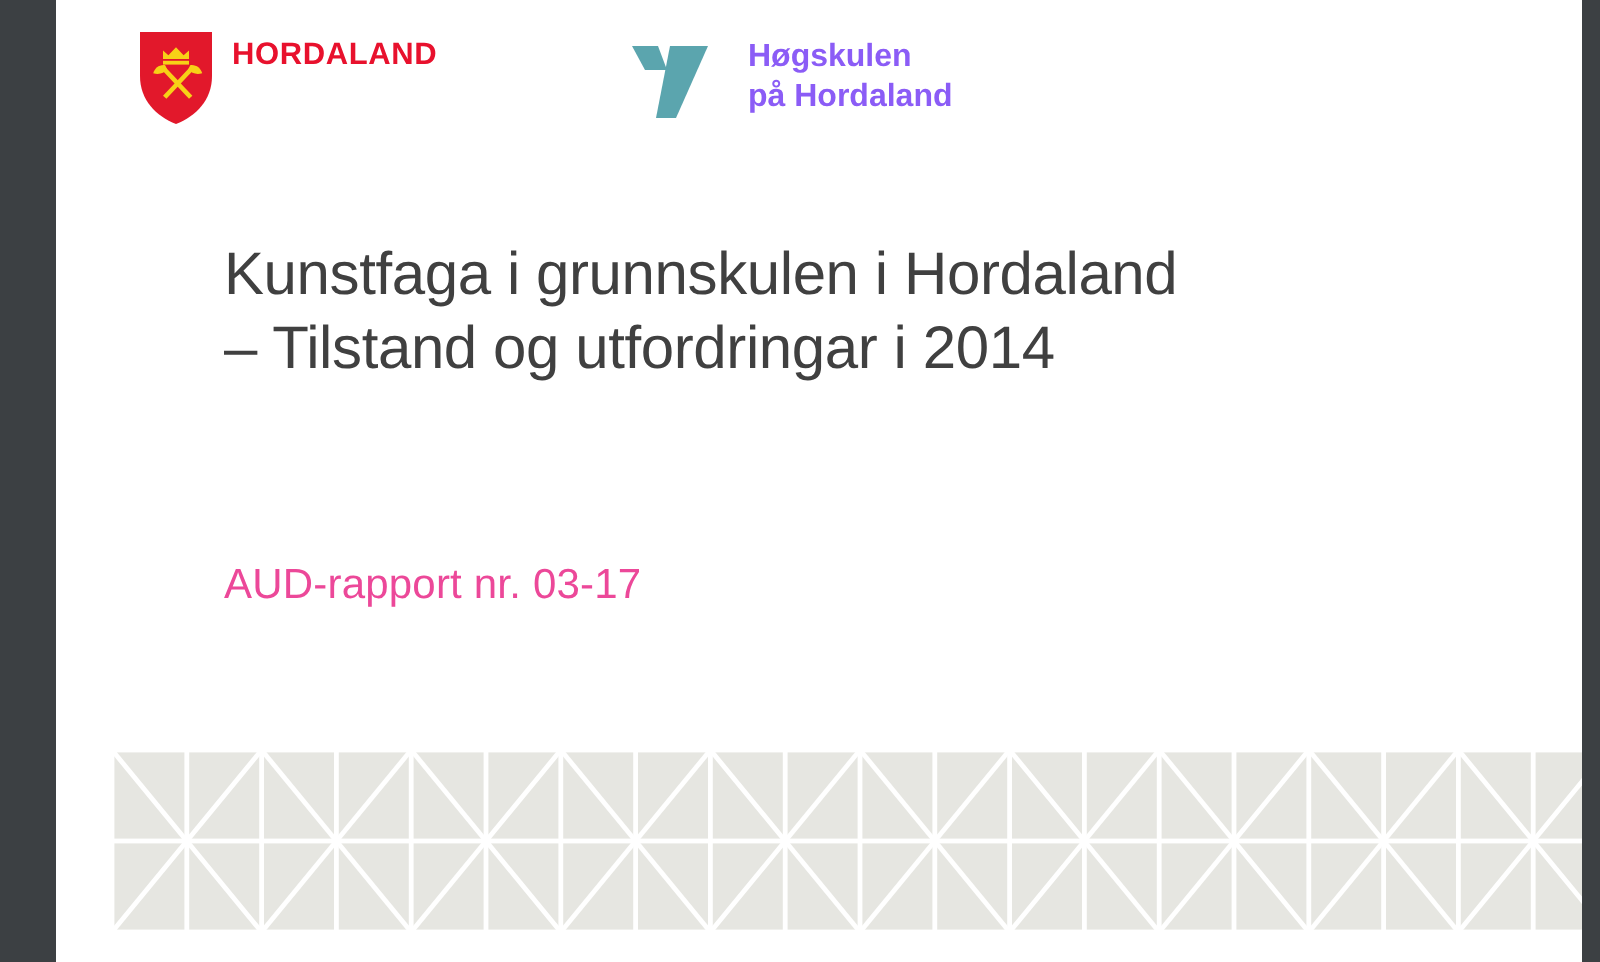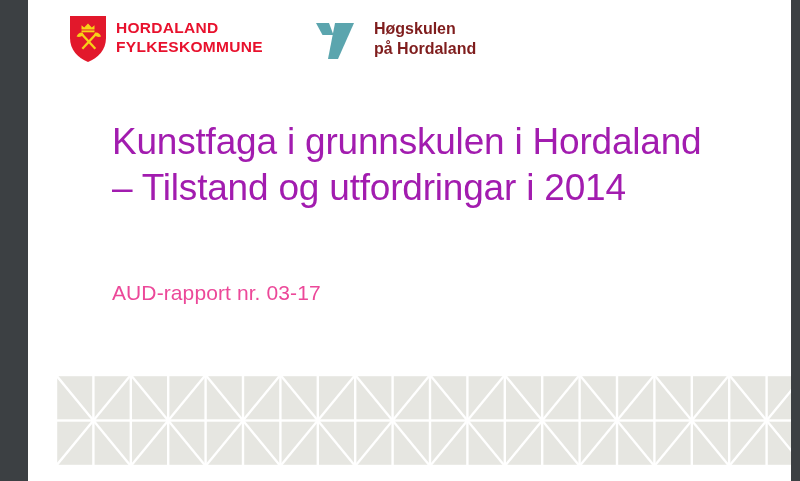--- a/index.html
+++ b/index.html
@@ -78,38 +78,38 @@
   }
   #hvl-mark {
     width: 52px;
     height: 44px;
     flex: none;
     display: block;
   }
   #hvl-wordmark {
     margin-left: 8px;
     margin-top: 2px;
-    color: #7f1d1d;
+    color: #8b5cf6;
     font-size: 16px;
     font-weight: bold;
     line-height: 1.25;
     white-space: nowrap;
   }
   #hvl-wordmark .wm-line { display: block; }
 
   
   #title-block {
     position: absolute;
     left: 84px;
     top: 119px;
     width: 660px;
   }
   .doc-title {
-    color: #a21caf;
-    font-size: 37px;
+    color: #404040;
+    font-size: 30px;
     font-weight: normal;
     line-height: 1.24;
     letter-spacing: -0.2px;
     white-space: nowrap;
   }
   #doc-subtitle {
     position: absolute;
     left: 84px;
     top: 281px;
     color: #ec4899;
@@ -177,21 +177,20 @@
 
             <path d="M25.4 17.1 L27.1 18.6 L13.2 33.4 L11.5 31.9 Z"></path>
 
             <path d="M12.6 16.6 C9.6 16.2 7.4 18.1 6.6 20.6 C9.4 21.5 12.0 20.6 13.6 18.8 Z"></path>
 
             <path d="M25.1 16.6 C28.1 16.2 30.3 18.1 31.1 20.6 C28.3 21.5 25.7 20.6 24.1 18.8 Z"></path>
           </g>
         </svg>
         <div id="hfk-wordmark">
           <span class="wm-line">HORDALAND</span>
-          <span class="wm-line">FYLKESKOMMUNE</span>
         </div>
       </div>
 
       <div id="hvl-logo">
         <svg id="hvl-mark" viewBox="0 0 52 44">
 
           <path d="M2 6 L15 6 L19.5 18 L8.5 18 Z" fill="#5ba5ae"></path>
 
           <path d="M21 6 L40 6 L24 42 L14 42 Z" fill="#5ba5ae"></path>
         </svg>

